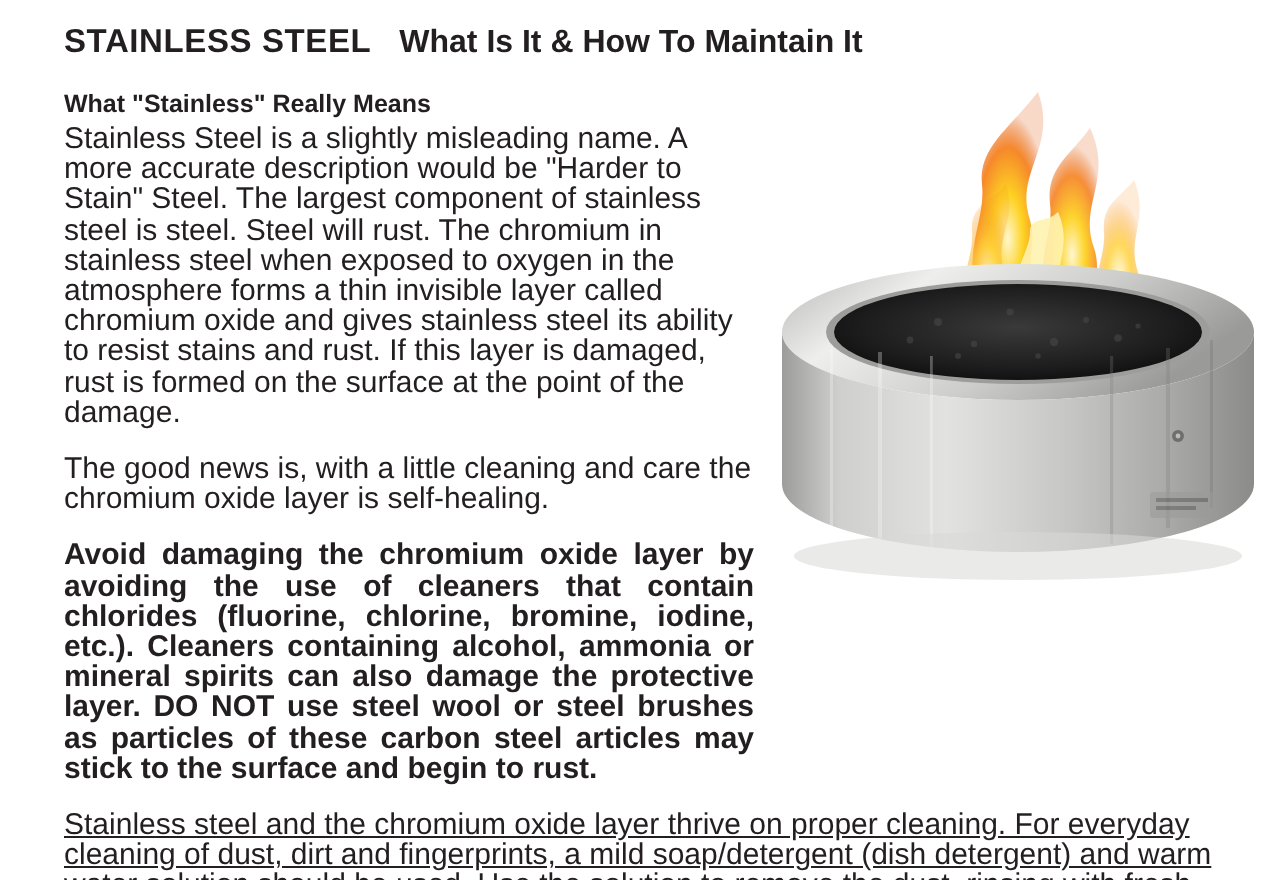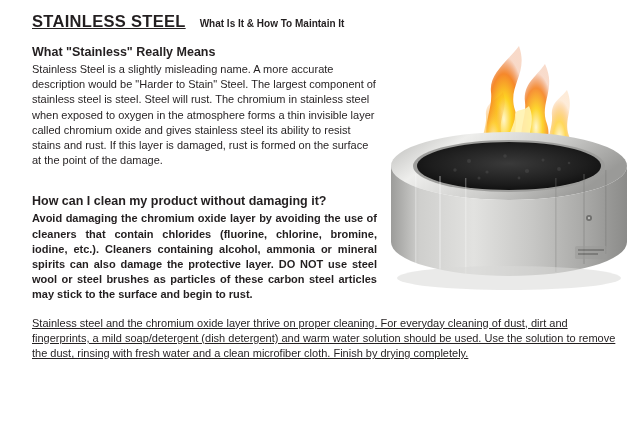--- a/index.html
+++ b/index.html
@@ -30,42 +30,41 @@
     align-items: baseline;
     gap: 14px;
     margin-bottom: 14px;
   }
   .header-title {
     font-size: 16.5px;
     font-weight: bold;
     letter-spacing: 0.3px;
     color: #231f20;
     white-space: nowrap;
-    text-decoration: underline;
   }
   .header-subtitle {
-    font-size: 10px;
+    font-size: 16px;
     font-weight: bold;
     color: #231f20;
     white-space: nowrap;
   }
 
   
   .content {
     position: relative;
     width: 100%;
   }
   .section-heading {
     font-size: 12.5px;
     font-weight: bold;
     color: #231f20;
     margin: 0 0 3px 0;
   }
   .para {
-    font-size: 11px;
+    font-size: 15px;
     line-height: 15.2px;
     color: #231f20;
     margin: 0 0 0 0;
   }
   .para.justify {
     text-align: justify;
     font-weight: bold;
   }
 
   .col-left {
@@ -192,26 +191,26 @@
       <ellipse cx="140" cy="272" rx="112" ry="12" fill="#d9d9d7" opacity="0.55"></ellipse>
     </svg>
   </div>
 
   <div class="content">
 
     <div class="col-left">
       <h2 class="section-heading">What "Stainless" Really Means</h2>
       <p class="para">Stainless Steel is a slightly misleading name. A more accurate description would be "Harder to Stain" Steel. The largest component of stainless steel is steel. Steel will rust. The chromium in stainless steel when exposed to oxygen in the atmosphere forms a thin invisible layer called chromium oxide and gives stainless steel its ability to resist stains and rust. If this layer is damaged, rust is formed on the surface at the point of the damage.</p>
       <div class="block-spacer"></div>
+      <p class="para">The good news is, with a little cleaning and care the chromium oxide layer is self-healing.</p>
     </div>
 
     <div class="block-spacer"></div>
 
     <div class="col-left">
-      <h2 class="section-heading">How can I clean my product without damaging it?</h2>
       <p class="para justify">Avoid damaging the chromium oxide layer by avoiding the use of cleaners that contain chlorides (fluorine, chlorine, bromine, iodine, etc.). Cleaners containing alcohol, ammonia or mineral spirits can also damage the protective layer. DO NOT use steel wool or steel brushes as particles of these carbon steel articles may stick to the surface and begin to rust.</p>
     </div>
 
     <div class="block-spacer"></div>
 
     <div class="full-width">
       <p class="para">Stainless steel and the chromium oxide layer thrive on proper cleaning. For everyday cleaning of dust, dirt and fingerprints, a mild soap/detergent (dish detergent) and warm water solution should be used. Use the solution to remove the dust, rinsing with fresh water and a clean microfiber cloth. Finish by drying completely.</p>
       <div class="block-spacer small"></div>
     </div>
 

